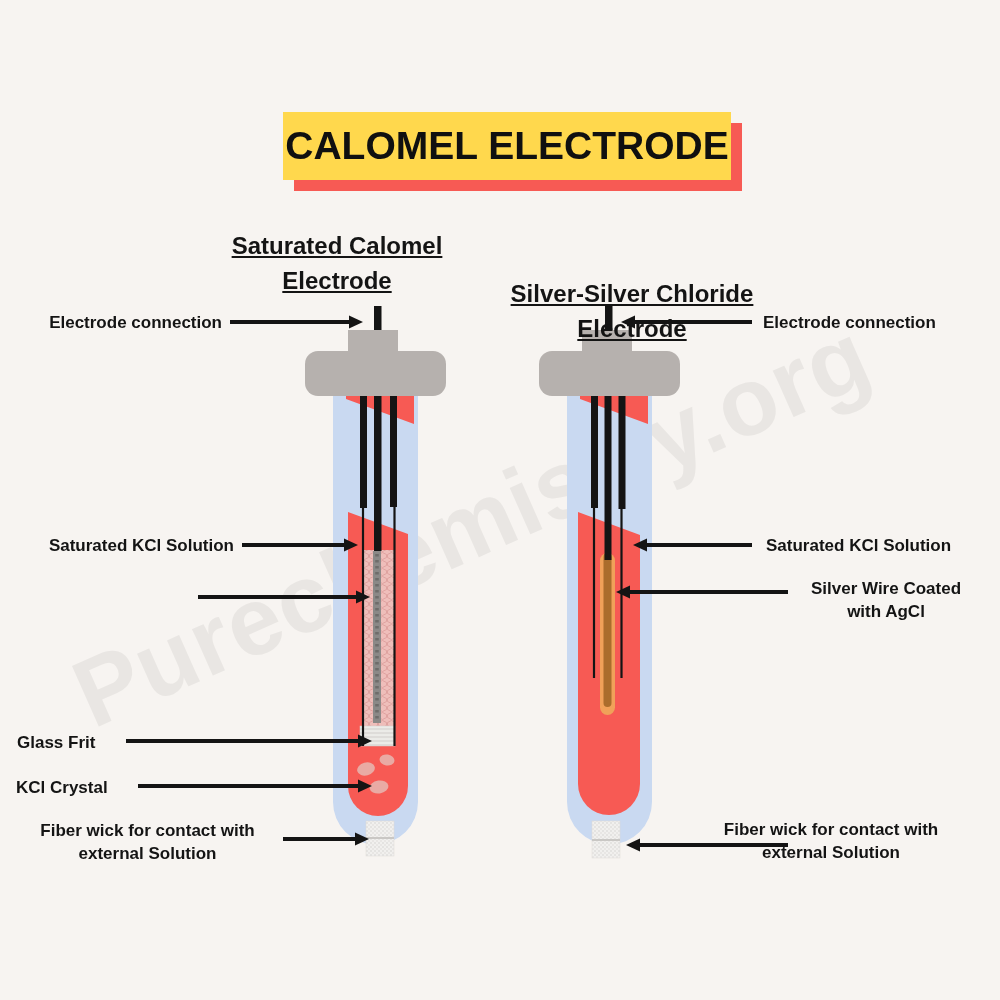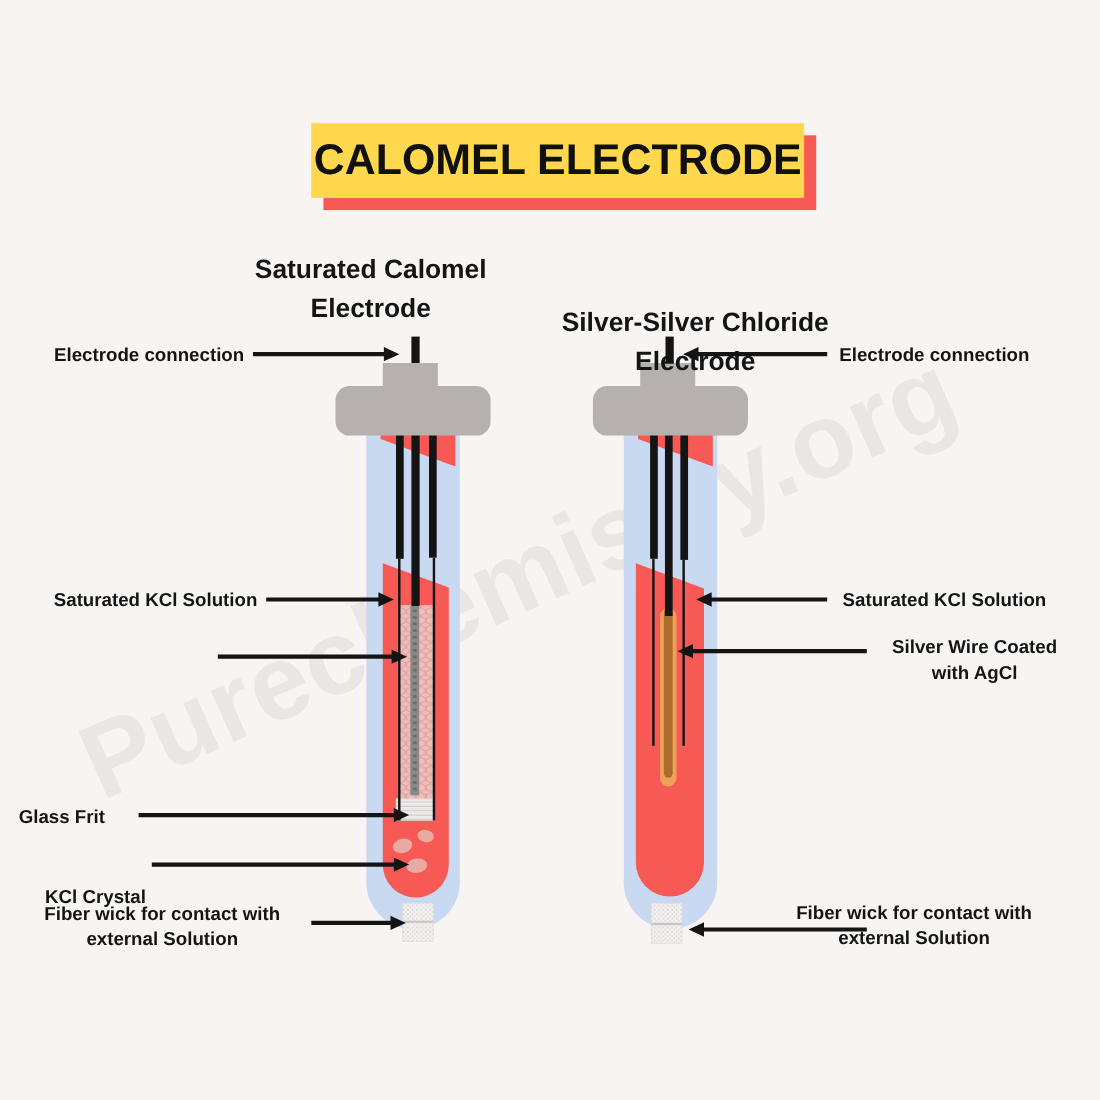--- a/index.html
+++ b/index.html
@@ -16,34 +16,34 @@
   .diagram{position:absolute;left:0;top:0;z-index:2;}
   .title-wrap{position:absolute;left:283px;top:112px;width:448px;height:64px;z-index:3;}
   .title-shadow{position:absolute;left:11px;top:11px;width:448px;height:68px;background:var(--title_shadow,#f75a54);}
   .title-box{
     position:absolute;left:0;top:0;width:448px;height:68px;margin:0;
     background:var(--title_bg,#ffd84d);display:flex;align-items:center;justify-content:center;
     font-size:39px;font-weight:bold;white-space:nowrap;color:#101010;
   }
   .heading{
     position:absolute;margin:0;z-index:3;font-size:24px;font-weight:bold;
-    text-align:center;white-space:pre-line;line-height:1.45;color:var(--text,#141414);
+    text-align:center;white-space:pre-line;line-height:1.45;color:var(--text,#141414);text-decoration:underline;
   }
   .heading-left{left:188px;top:229px;width:298px;}
   .heading-right{left:484px;top:233px;width:296px;margin-top:44px;}
   .lbl{
     position:absolute;z-index:3;font-size:17px;font-weight:bold;line-height:1.35;
     white-space:pre-line;color:var(--text,#141414);
   }
   .lbl sub{font-size:12px;line-height:0;}
   .lbl-ec-left{left:25px;top:312px;width:197px;text-align:right;}
   .lbl-kcl-left{left:28px;top:535px;width:206px;text-align:right;}
   .lbl-calomel{left:30px;top:588px;width:156px;text-align:right;}
   .lbl-frit{left:17px;top:732px;}
-  .lbl-crystal{left:41px;top:777px;margin-top:28px;}
+  .lbl-crystal{left:16px;top:777px;}
   .lbl-wick-left{left:20px;top:820px;width:255px;text-align:center;}
   .lbl-ec-right{left:763px;top:312px;width:200px;}
   .lbl-kcl-right{left:766px;top:535px;width:205px;}
   .lbl-silver{left:800px;top:578px;width:172px;text-align:center;}
   .lbl-wick-right{left:706px;top:819px;width:250px;text-align:center;}
 </style>
 </head>
 <body>
 
 <div class="canvas">

